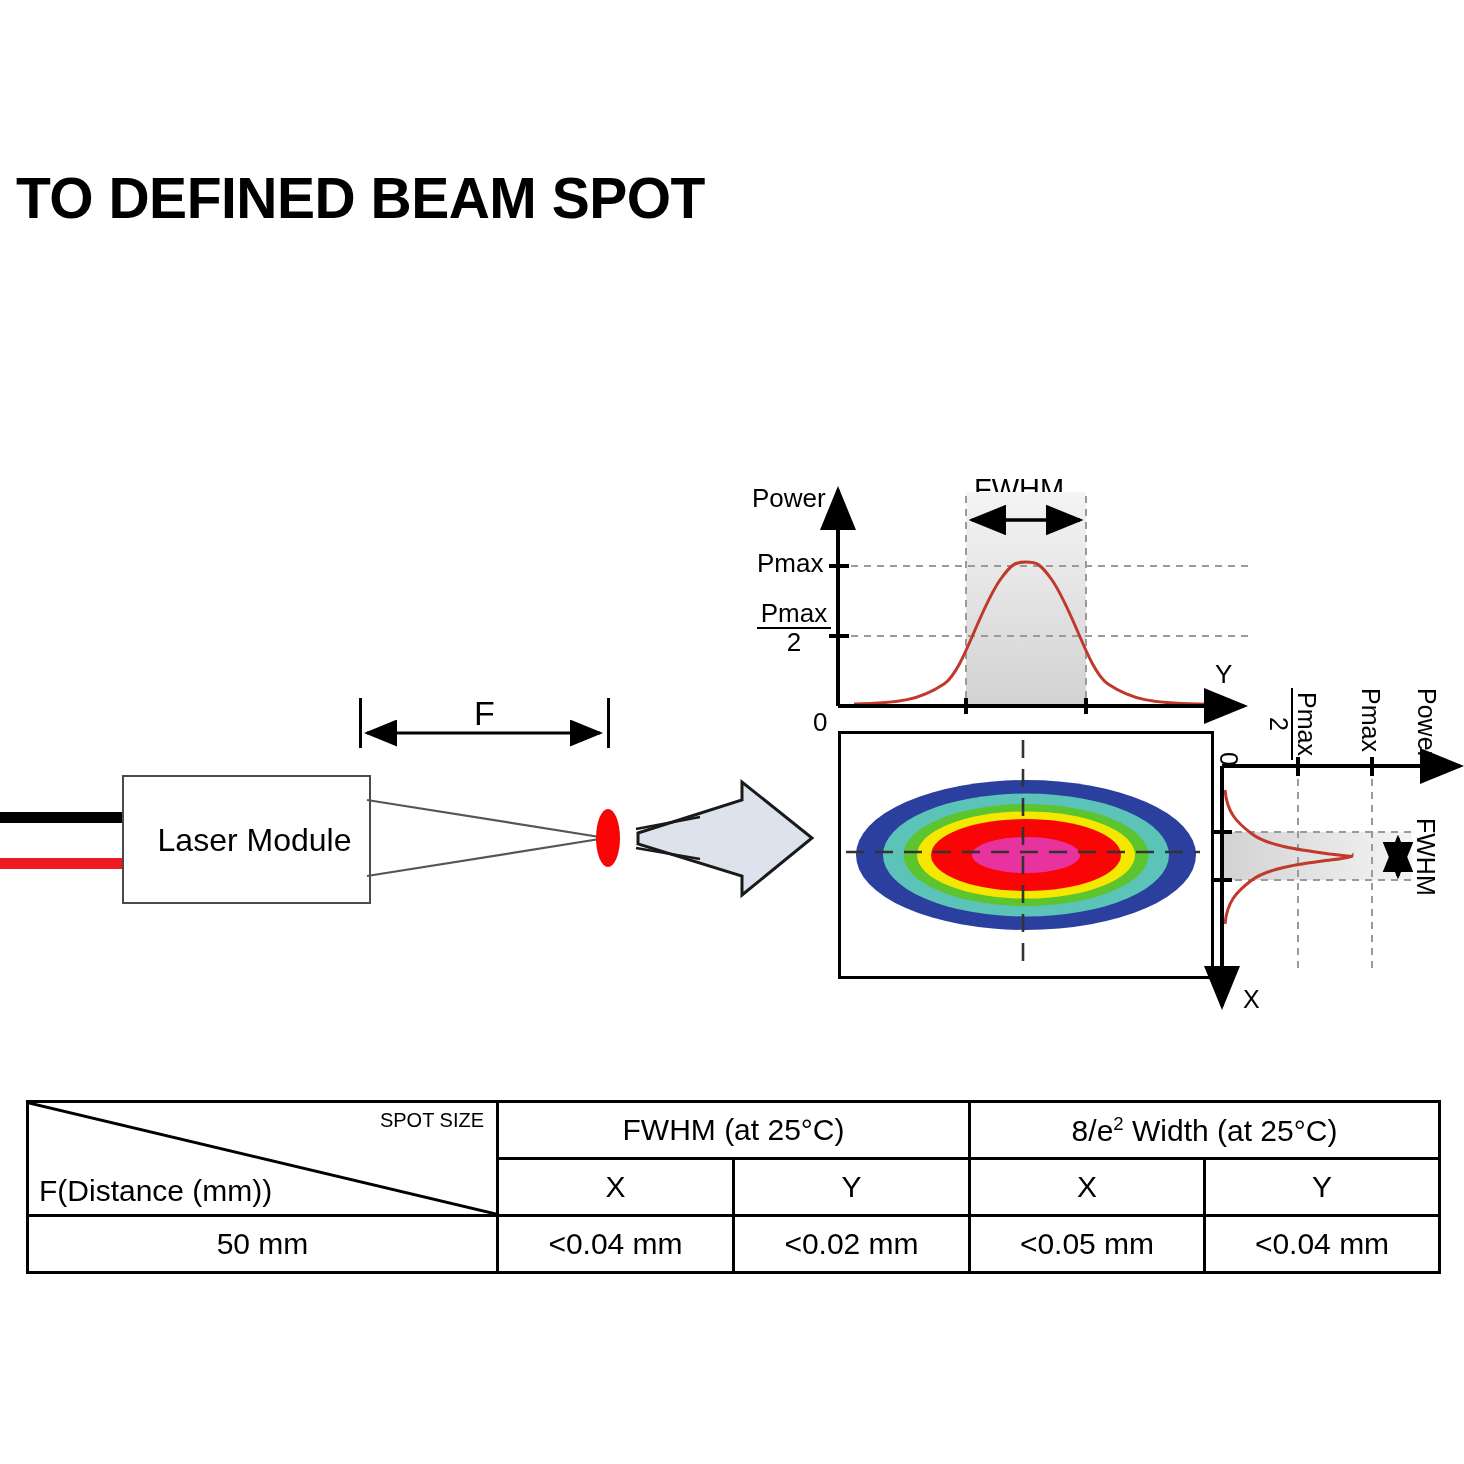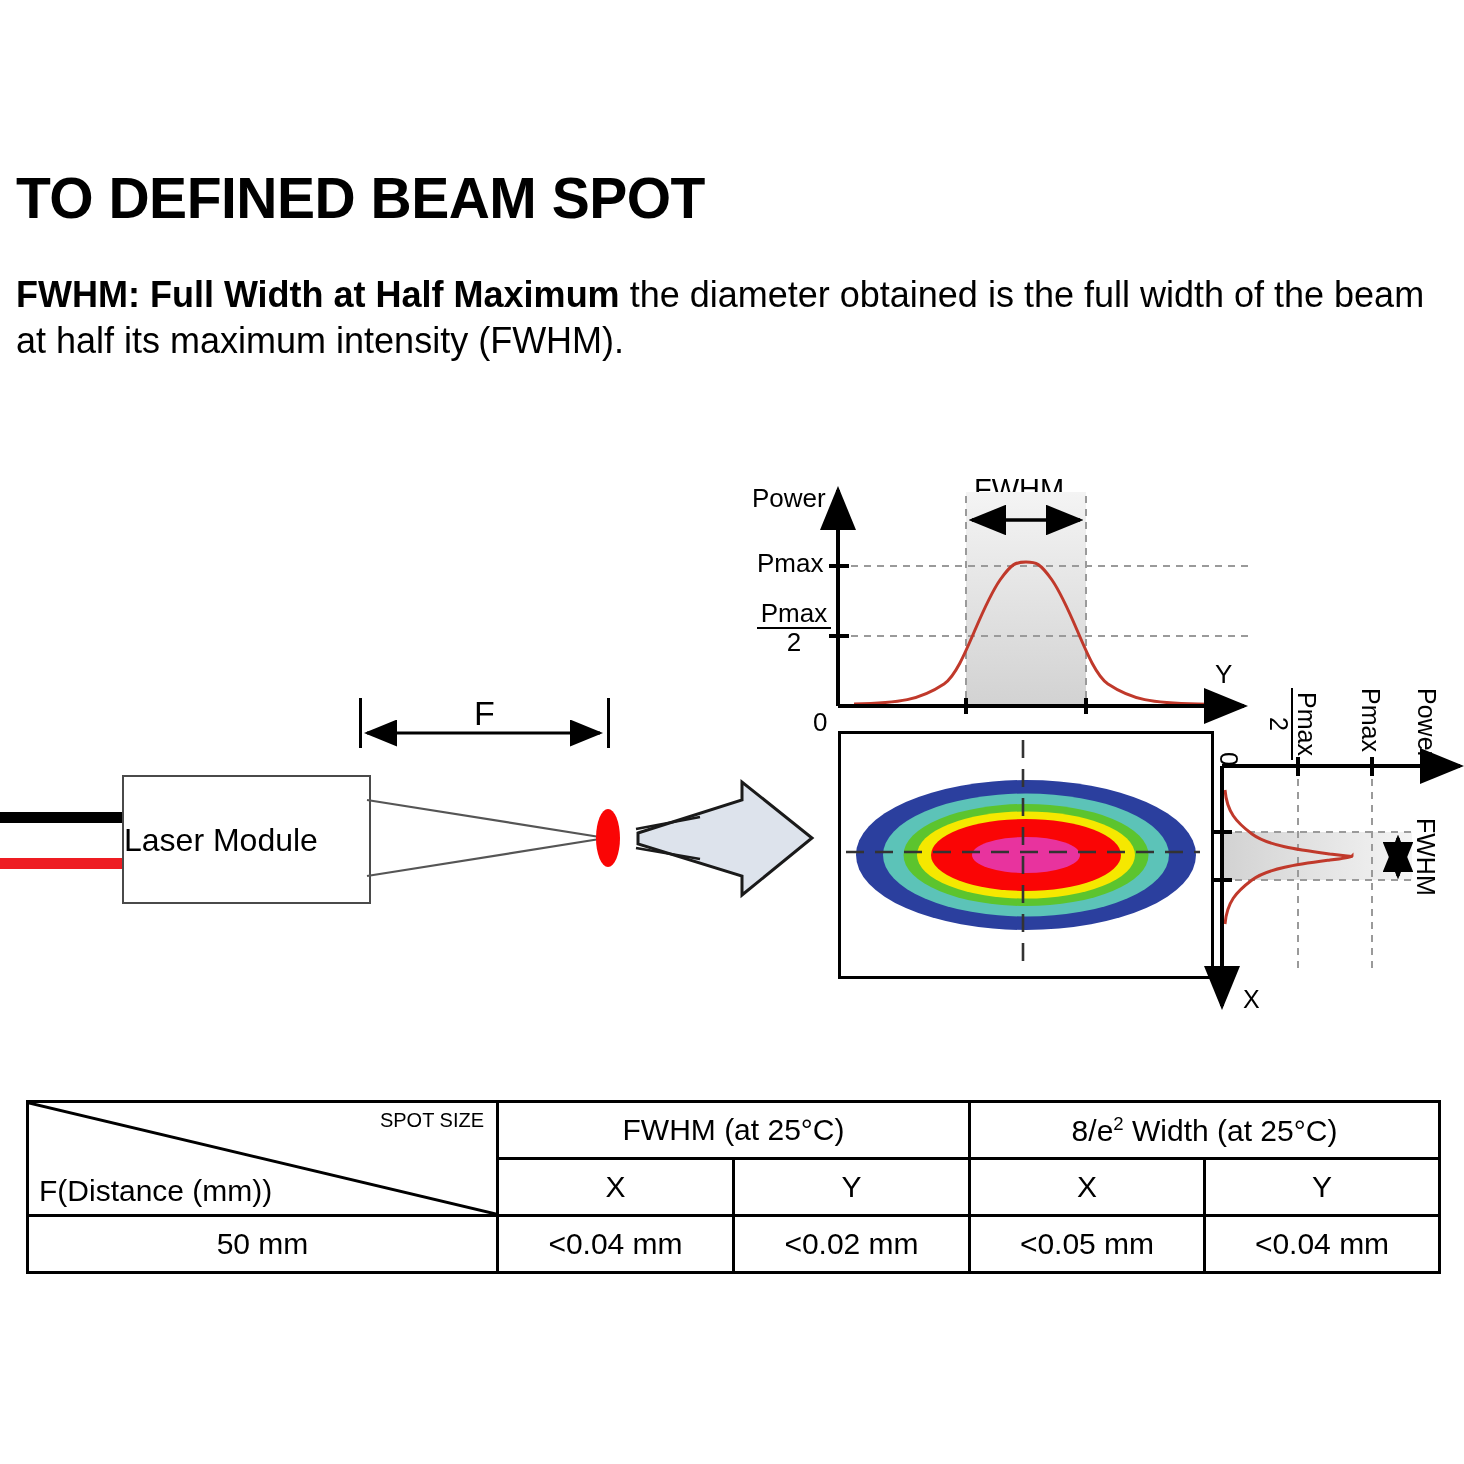--- a/index.html
+++ b/index.html
@@ -14,22 +14,22 @@
   .intro{position:absolute;left:16px;top:272px;width:1440px;font-size:36px;
          line-height:1.28;}
   .intro b{font-weight:bold;}
 
   
   .wire{position:absolute;height:11px;}
   .wire-black{background:#000;}
   .wire-red{background:#ee1c22;}
 
   .module-box{position:absolute;border:2.5px solid #4a4a4a;background:#fff;}
-  .module-label{position:absolute;width:100%;text-align:left;font-size:32px;
-                top:50%;transform:translateY(-50%);}
+  .module-label{position:absolute;width:100%;text-align:center;font-size:32px;
+                top:50%;transform:translateY(-50%);padding-left:8px;}
 
   .dim-tick{position:absolute;width:2.5px;background:#000;}
   .dim-label{position:absolute;font-size:34px;}
 
   
   svg.overlay{position:absolute;left:0;top:0;width:1464px;height:1464px;
               pointer-events:none;}
 
   
   .ctext{position:absolute;font-size:26px;white-space:nowrap;}
@@ -61,21 +61,20 @@
   .corner .fdist{position:absolute;left:10px;bottom:6px;font-size:30px;}
   .corner svg{position:absolute;left:0;top:0;width:100%;height:100%;}
   sup{font-size:0.62em;vertical-align:super;}
 </style>
 </head>
 <body>
 
 <div id="page">
 
   <div class="title">TO DEFINED BEAM SPOT</div>
-  <div class="intro"><b>FWHM: Full Width at Half Maximum</b><span> the diameter obtained is the full width of the beam at half its maximum intensity (FWHM).</span></div>
 
   <div class="wire wire-black" style="left:0px;top:812px;width:136px;"></div>
   <div class="wire wire-red" style="left:0px;top:858px;width:136px;"></div>
 
   <div class="module-box" style="left:122px;top:775px;width:245px;height:125px;">
     <div class="module-label">Laser Module</div>
   </div>
 
   <div class="dim-tick" style="left:359px;top:698px;height:50px;"></div>
   <div class="dim-tick" style="left:607px;top:698px;height:50px;"></div>

